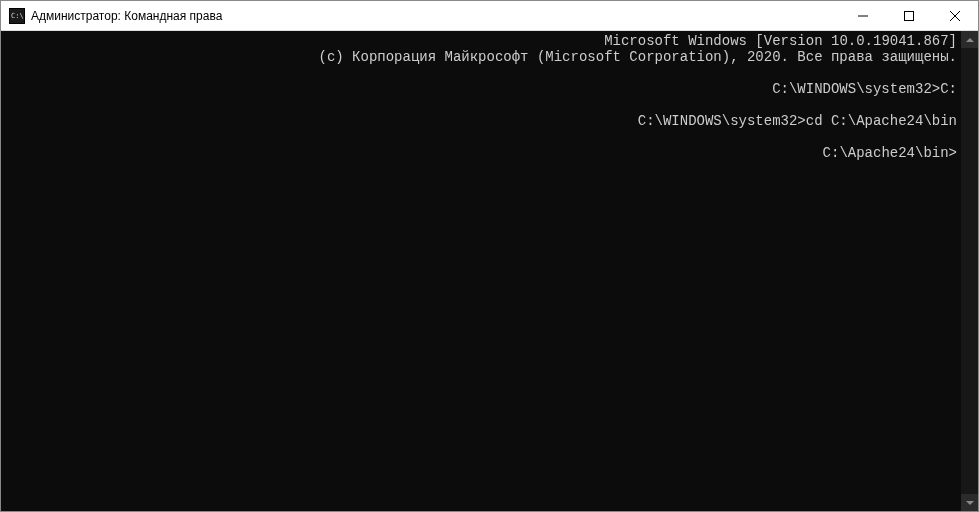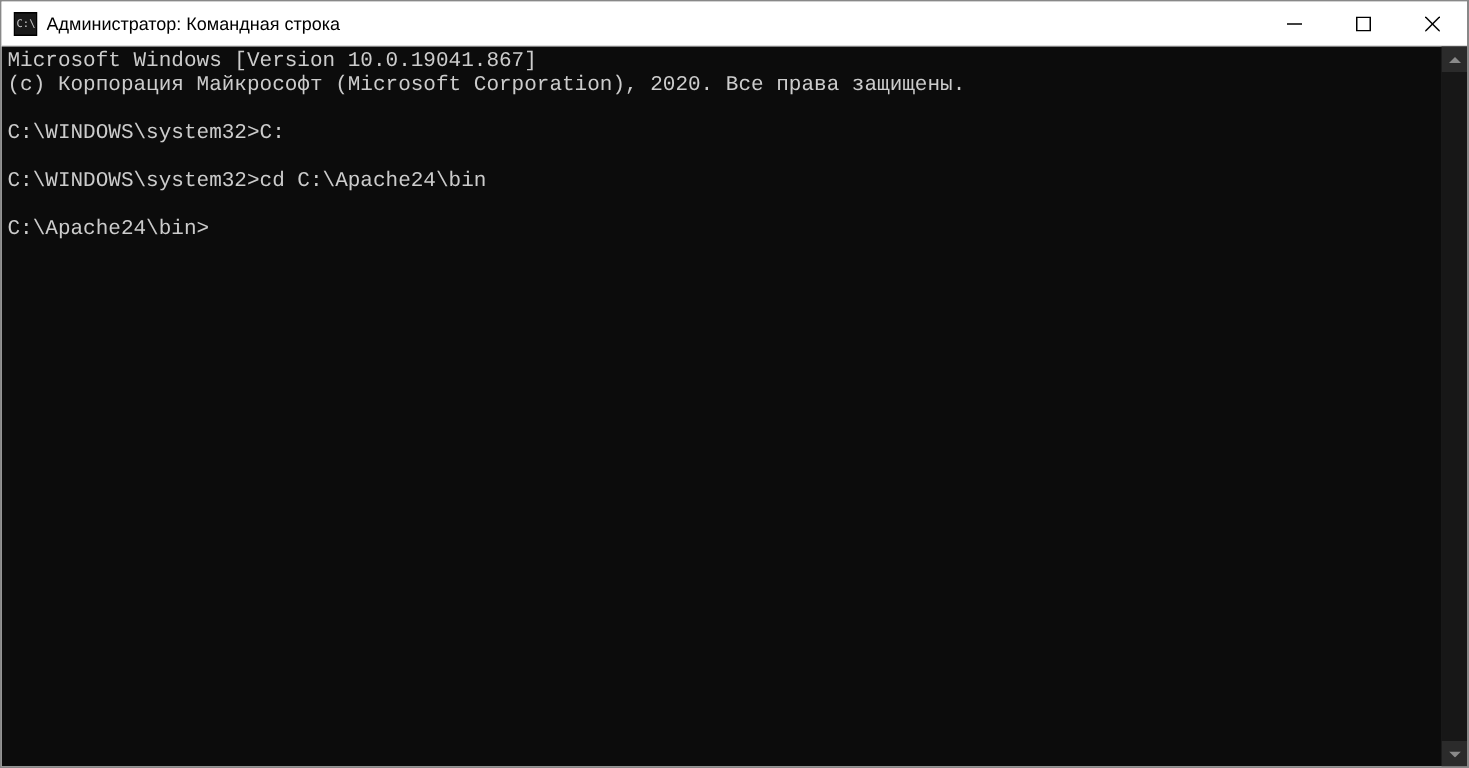--- a/index.html
+++ b/index.html
@@ -57,20 +57,21 @@
     }
     .terminal {
       flex: 1;
       padding: 2px 4px;
       font-family: Consolas, "Courier New", monospace;
       font-size: 14px;
       line-height: 16px;
       color: #cccccc;
       white-space: pre;
       overflow: hidden;
+      text-align: right;
     }
     .term-line { min-height: 16px; }
     .scrollbar {
       width: 17px;
       background: #2b2b2b;
       display: flex;
       flex-direction: column;
       align-items: center;
     }
     .scroll-arrow {
@@ -93,21 +94,21 @@
 <body>
 
 <div class="titlebar">
   <span class="titlebar-icon">
     <svg width="16" height="16" viewBox="0 0 16 16">
       <rect x="0" y="0" width="16" height="16" fill="#000"></rect>
       <rect x="1" y="1" width="14" height="14" fill="#1a1a1a"></rect>
       <text x="2" y="10" font-family="monospace" font-size="7" fill="#ccc">C:\</text>
     </svg>
   </span>
-  <span class="titlebar-title">Администратор: Командная строка</span>
+  <span class="titlebar-title">Администратор: Командная права</span>
   <div class="win-controls">
     <button class="win-btn">
       <svg width="10" height="10" viewBox="0 0 10 10">
           <line x1="0" y1="5" x2="10" y2="5" stroke="#000" stroke-width="1"></line>
         </svg>
     </button>
     <button class="win-btn">
       <svg width="10" height="10" viewBox="0 0 10 10">
           <rect x="0.5" y="0.5" width="9" height="9" fill="none" stroke="#000" stroke-width="1"></rect>
         </svg>

